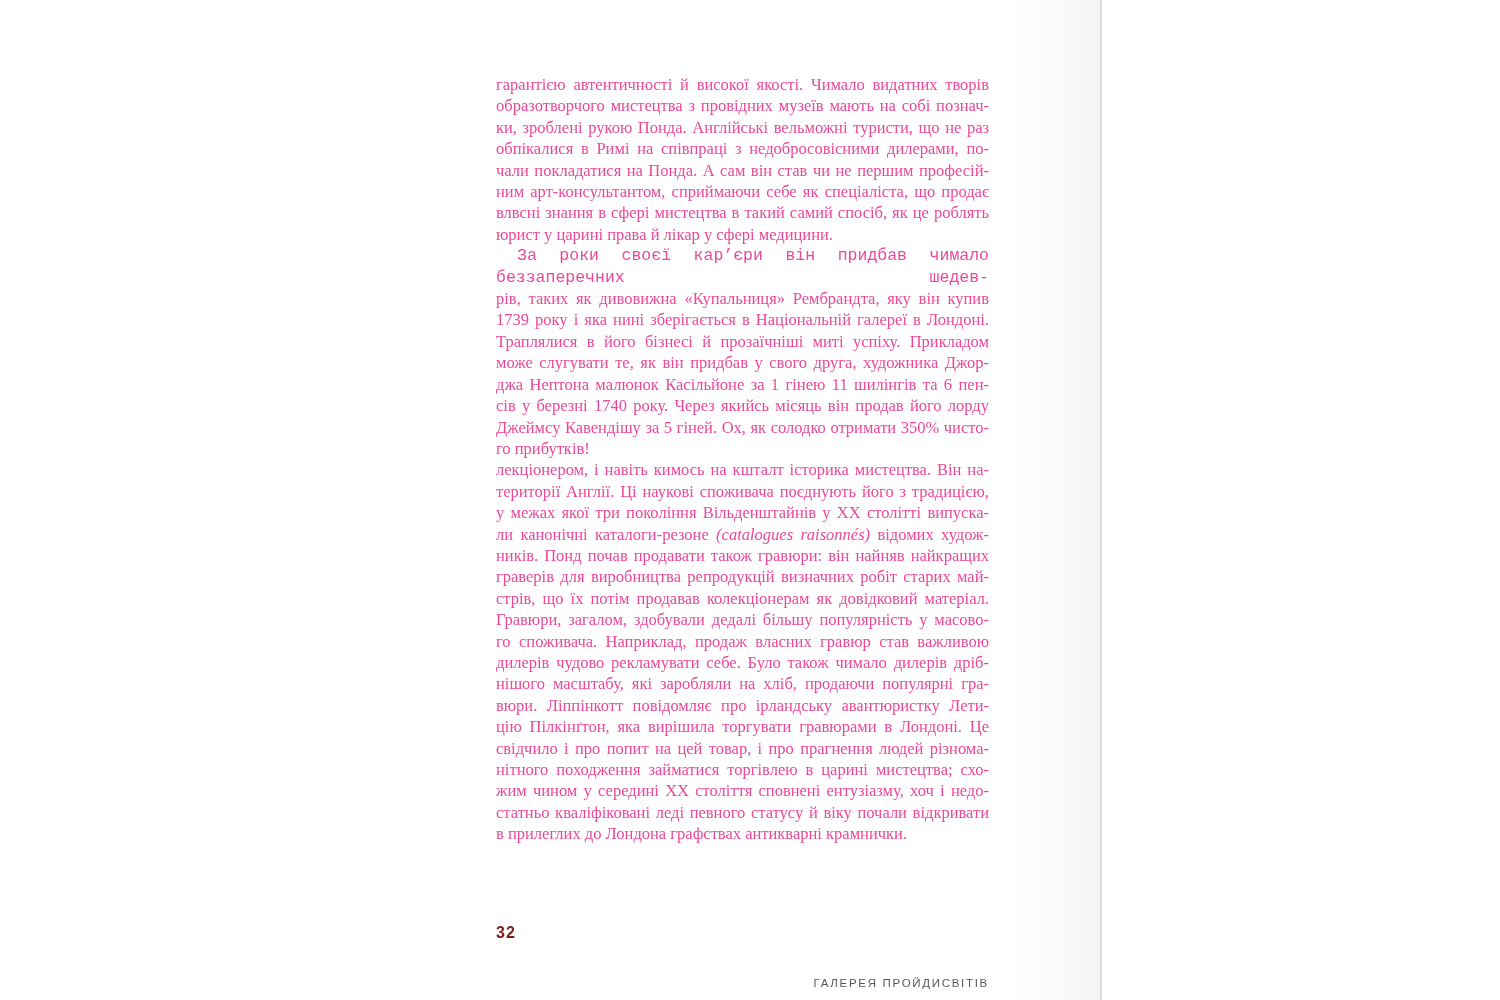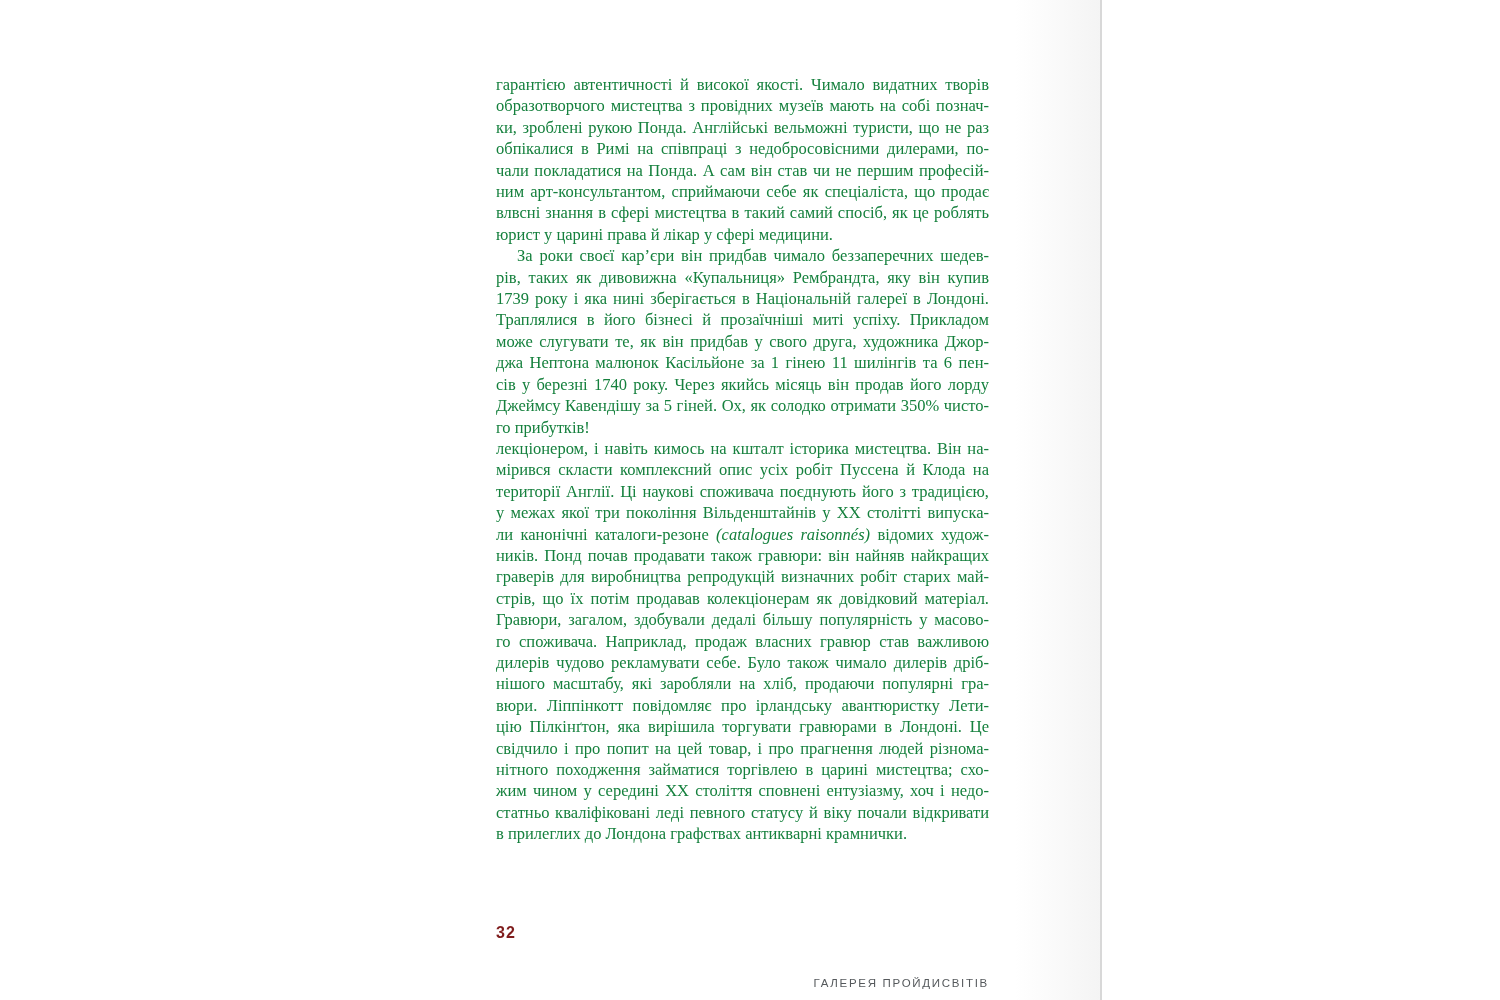--- a/index.html
+++ b/index.html
@@ -29,33 +29,34 @@
     top: 0;
     width: 2px;
     height: 1000px;
     background: #d8d8d8;
   }
   .text-column {
     position: absolute;
     left: 496px;
     top: 74px;
     width: 493px;
-    color: #15803d;
+    color: #ec4899;
     font-size: 16.5px;
     line-height: 21.4px;
   }
   .line {
     text-align: justify;
     text-align-last: justify;
   }
   .line.end {
     text-align-last: left;
   }
   .line.indent {
     text-indent: 21px;
+    font-family: Liberation Mono, monospace;
   }
   .it {
     font-style: italic;
   }
   .page-number {
     position: absolute;
     left: 496px;
     top: 924px;
     font-family: "Liberation Sans", sans-serif;
     font-weight: 700;
@@ -97,21 +98,20 @@
       <div class="line">1739 року і яка нині зберігається в Національній галереї в Лондоні.</div>
       <div class="line">Траплялися в його бізнесі й прозаїчніші миті успіху. Прикладом</div>
       <div class="line">може слугувати те, як він придбав у свого друга, художника Джор-</div>
       <div class="line">джа Нептона малюнок Касільйоне за 1 гінею 11 шилінгів та 6 пен-</div>
       <div class="line">сів у березні 1740 року. Через якийсь місяць він продав його лорду</div>
       <div class="line">Джеймсу Кавендішу за 5 гіней. Ох, як солодко отримати 350% чисто-</div>
       <div class="line end">го прибутків!</div>
     </div>
     <div>
       <div class="line">лекціонером, і навіть кимось на кшталт історика мистецтва. Він на-</div>
-      <div class="line">мірився скласти комплексний опис усіх робіт Пуссена й Клода на</div>
       <div class="line">території Англії. Ці наукові споживача поєднують його з традицією,</div>
       <div class="line">у межах якої три покоління Вільденштайнів у XX столітті випуска-</div>
       <div class="line"><span>ли канонічні каталоги-резоне </span><span class="it">(catalogues raisonnés)</span><span> відомих худож-</span></div>
       <div class="line">ників. Понд почав продавати також гравюри: він найняв найкращих</div>
       <div class="line">граверів для виробництва репродукцій визначних робіт старих май-</div>
       <div class="line">стрів, що їх потім продавав колекціонерам як довідковий матеріал.</div>
       <div class="line">Гравюри, загалом, здобували дедалі більшу популярність у масово-</div>
       <div class="line">го споживача. Наприклад, продаж власних гравюр став важливою</div>
       <div class="line">дилерів чудово рекламувати себе. Було також чимало дилерів дріб-</div>
       <div class="line">нішого масштабу, які заробляли на хліб, продаючи популярні гра-</div>

